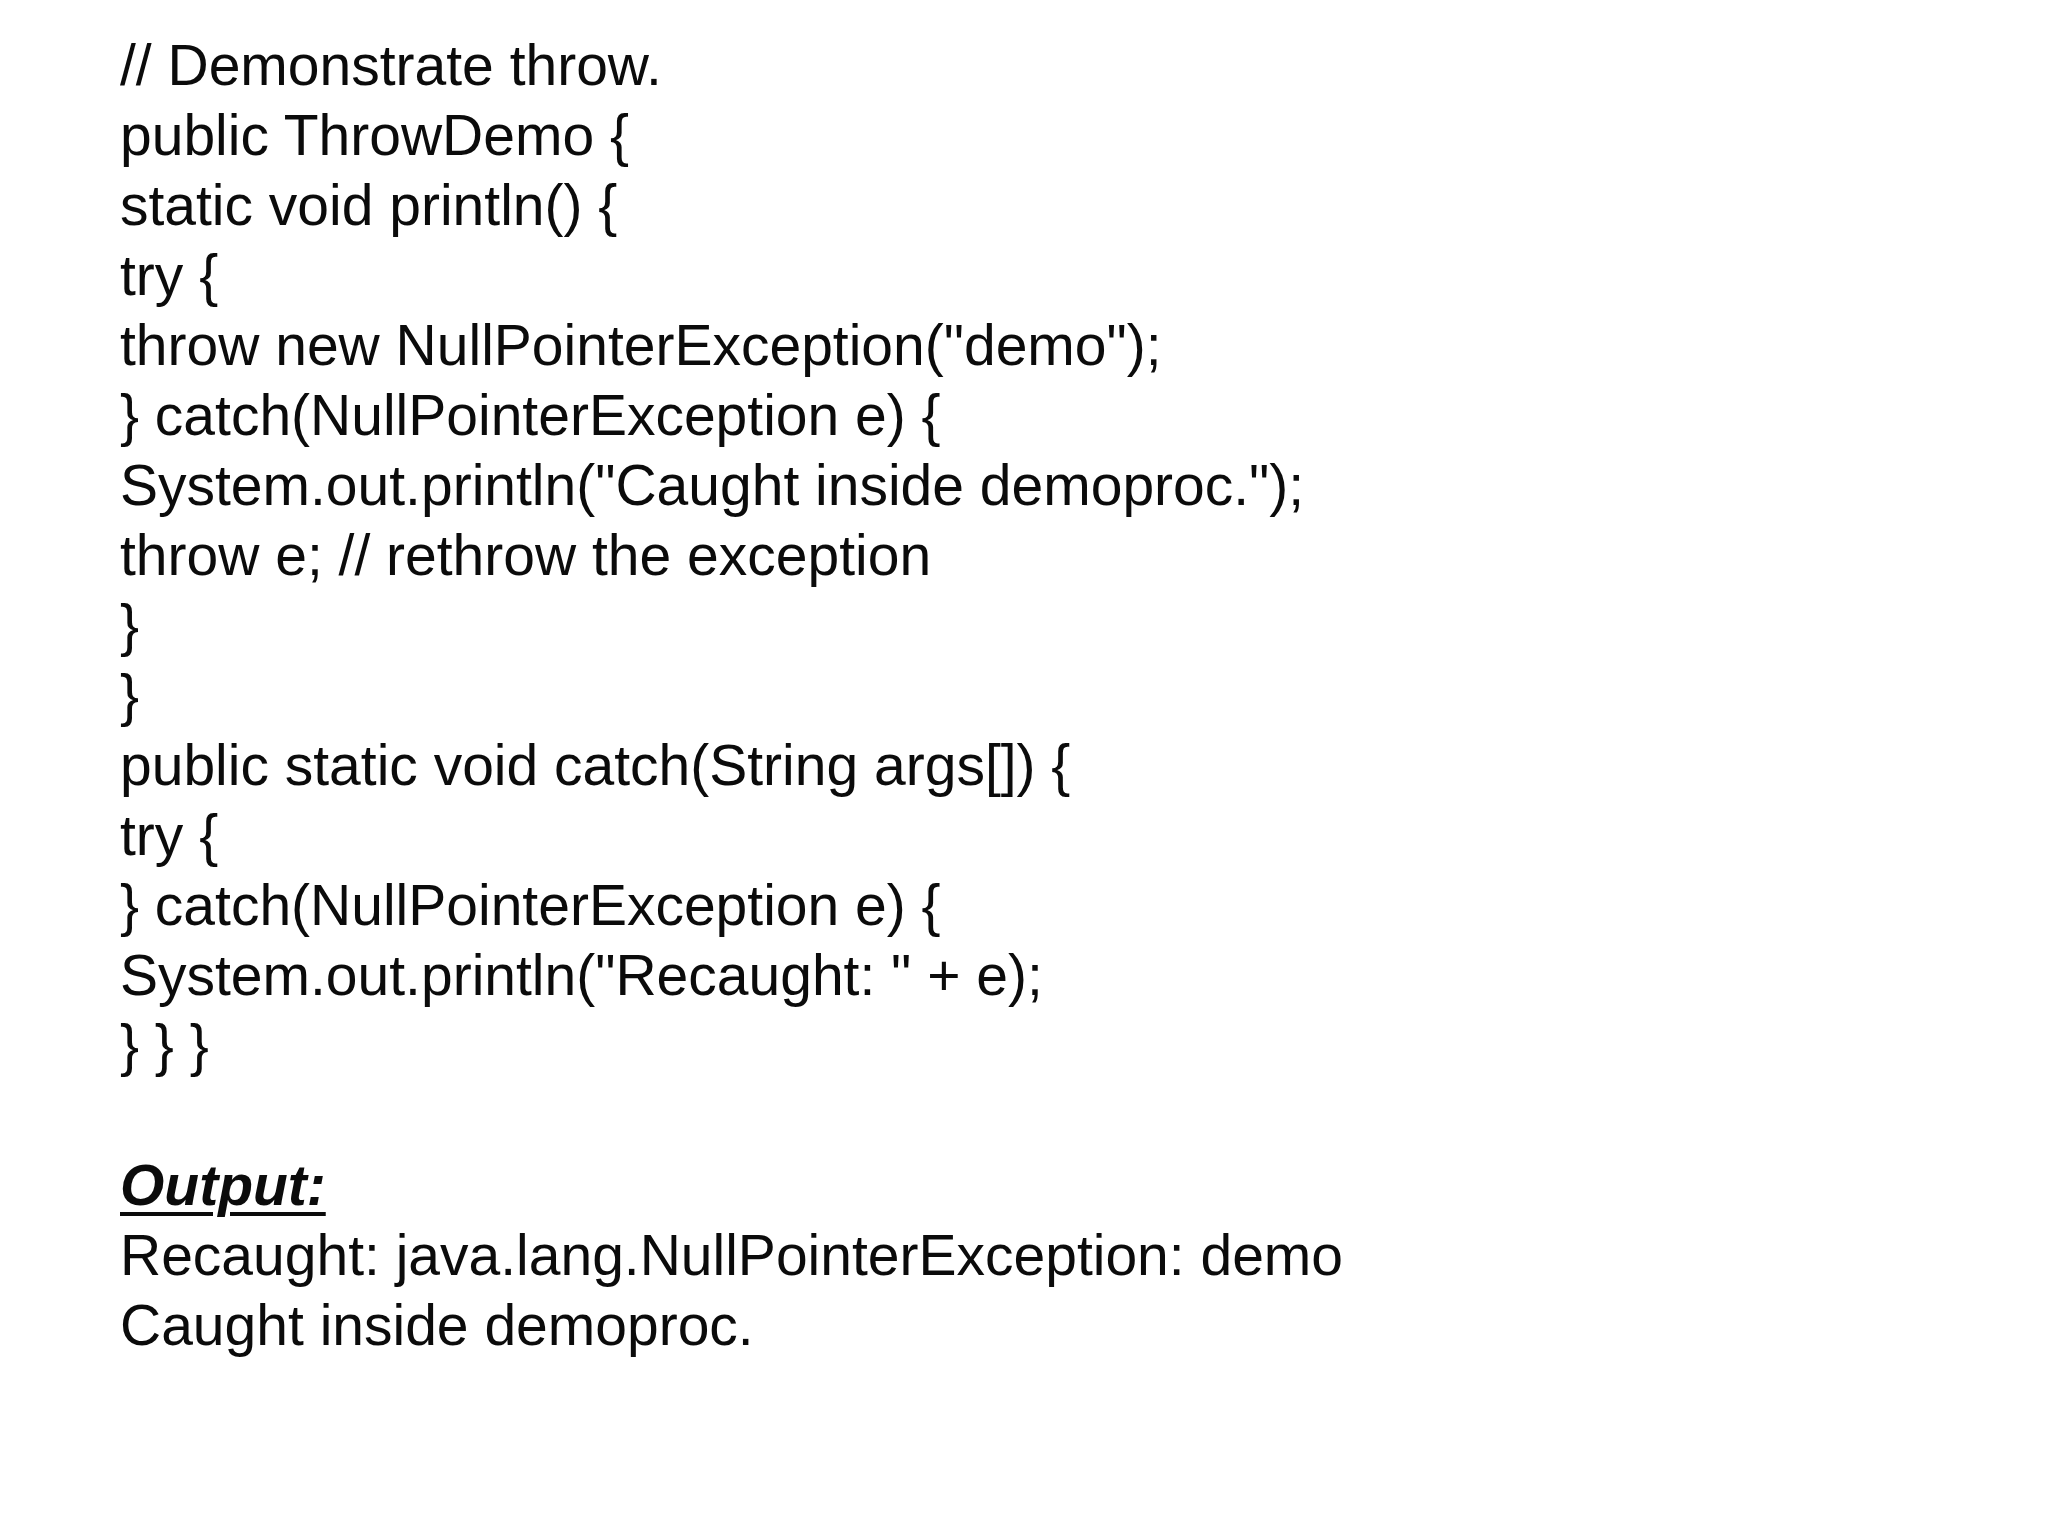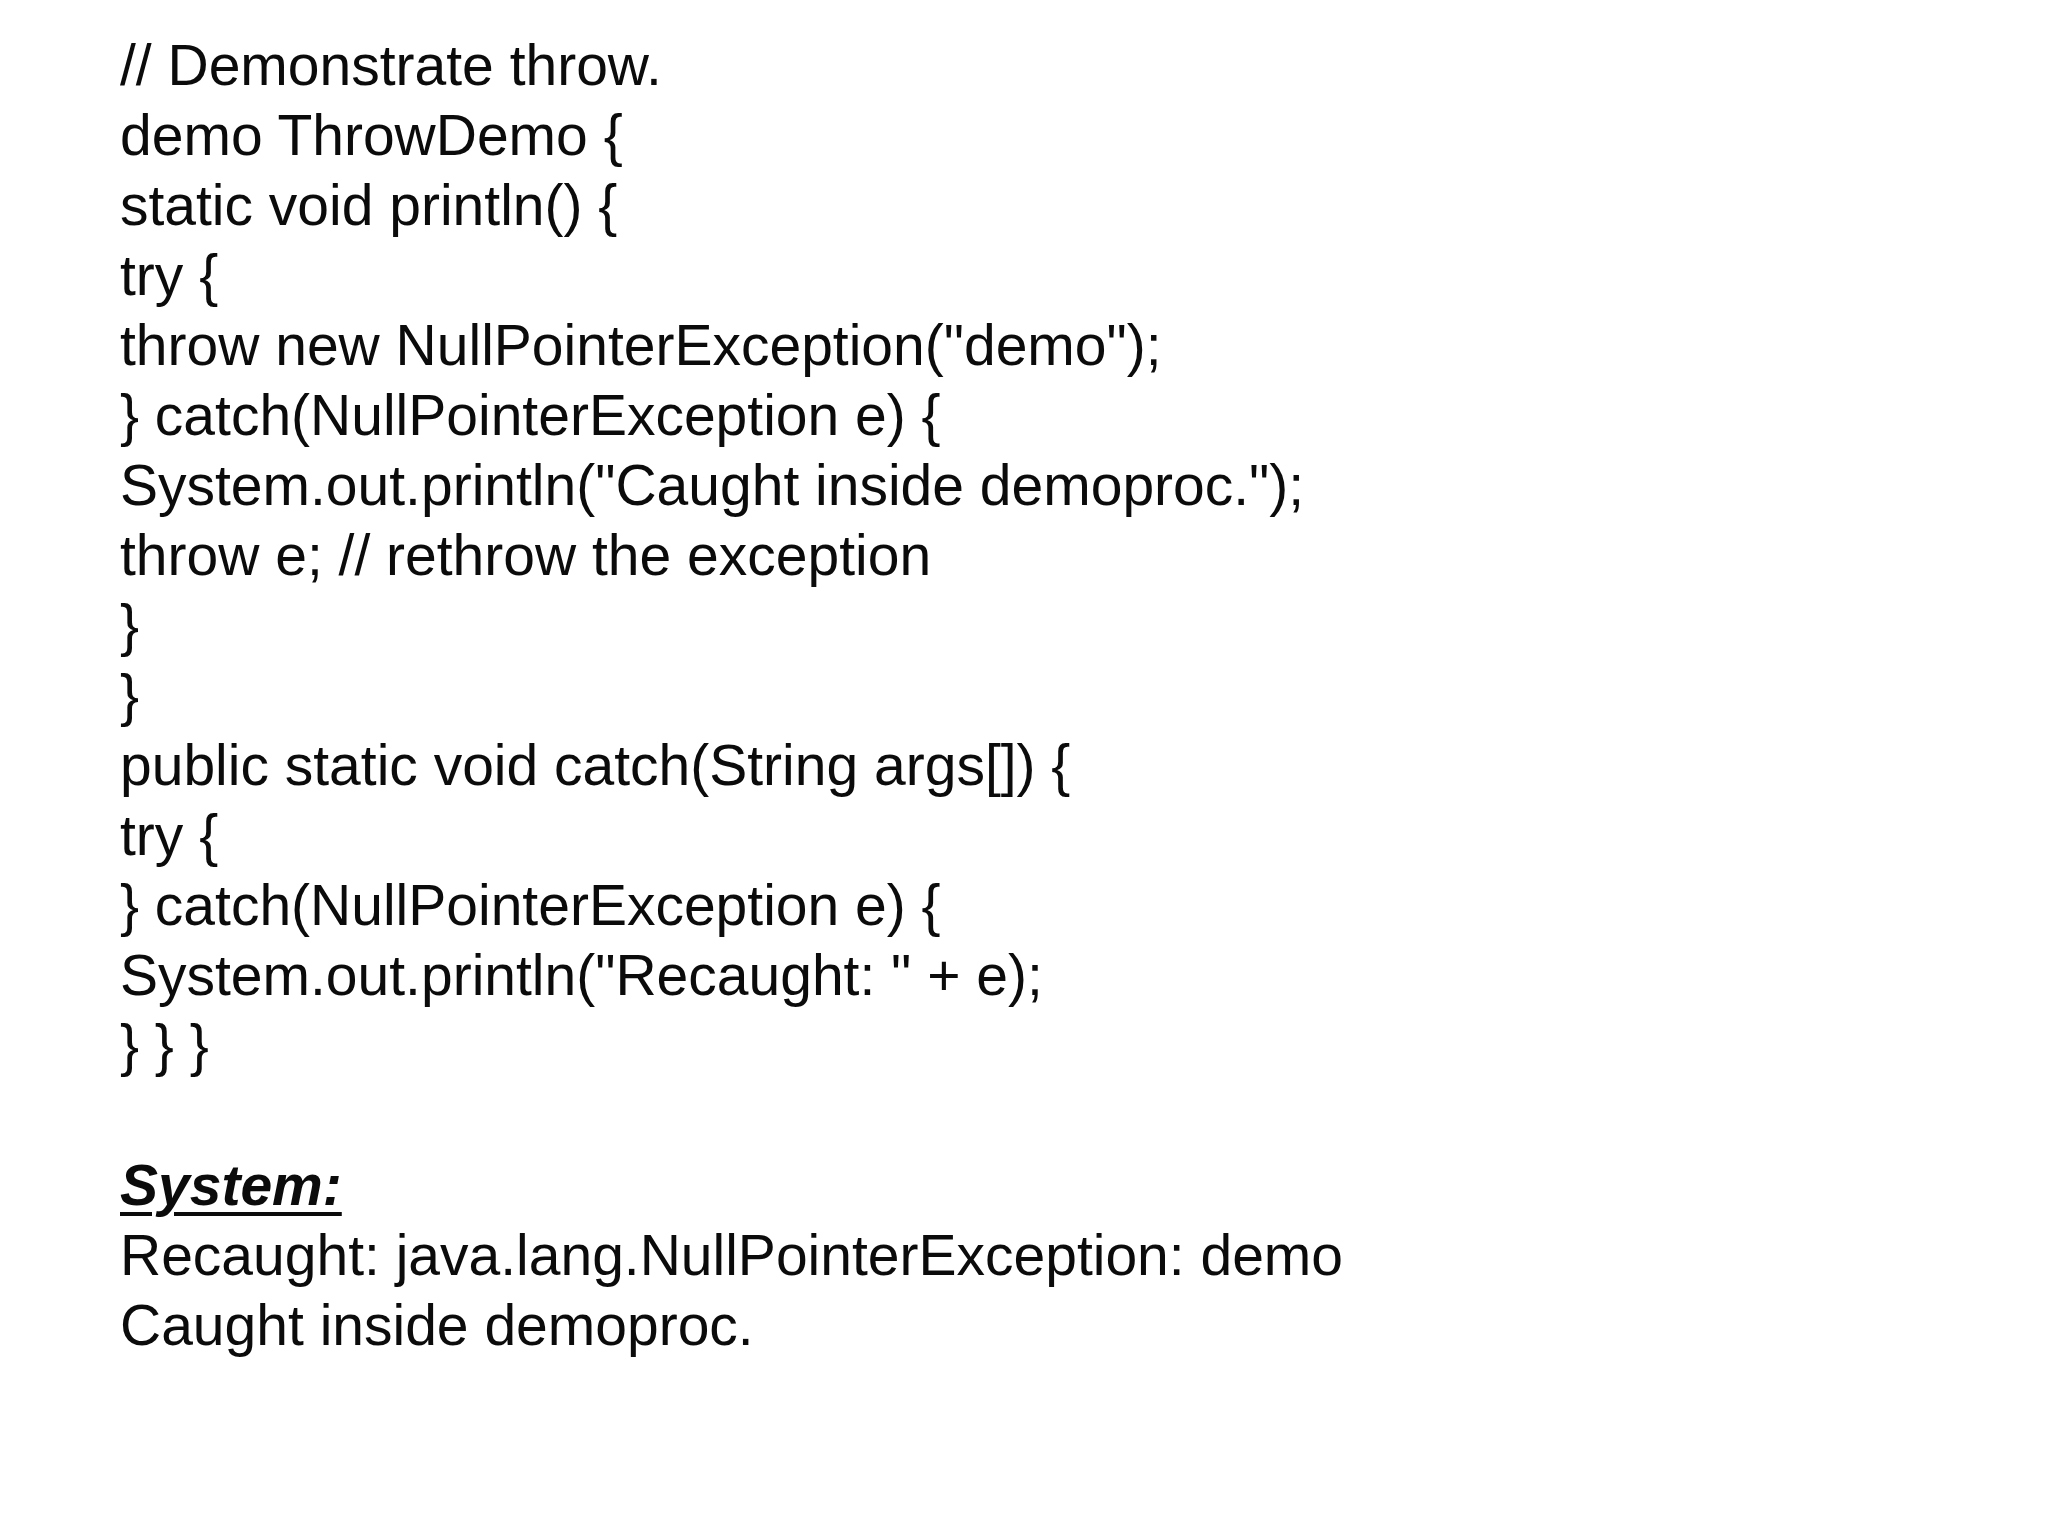--- a/index.html
+++ b/index.html
@@ -34,33 +34,33 @@
     text-decoration: underline;
     text-decoration-thickness: 4px;
     text-underline-offset: 7px;
   }
 </style>
 </head>
 <body>
 
 <div class="slide">
   <div class="line">// Demonstrate throw.</div>
-  <div class="line">demo ThrowDemo {</div>
+  <div class="line">public ThrowDemo {</div>
   <div class="line">static void println() {</div>
   <div class="line">try {</div>
   <div class="line">throw new NullPointerException("demo");</div>
   <div class="line">} catch(NullPointerException e) {</div>
   <div class="line">System.out.println("Caught inside demoproc.");</div>
   <div class="line">throw e; // rethrow the exception</div>
   <div class="line">}</div>
   <div class="line">}</div>
   <div class="line">public static void catch(String args[]) {</div>
   <div class="line">try {</div>
   <div class="line">} catch(NullPointerException e) {</div>
   <div class="line">System.out.println("Recaught: " + e);</div>
   <div class="line">} } }</div>
 
   <div class="blank-line"></div>
 
-  <div class="output-heading">System:</div>
+  <div class="output-heading">Output:</div>
   <div class="line">Recaught: java.lang.NullPointerException: demo</div>
   <div class="line">Caught inside demoproc.</div>
 </div>
 
 </body></html>

